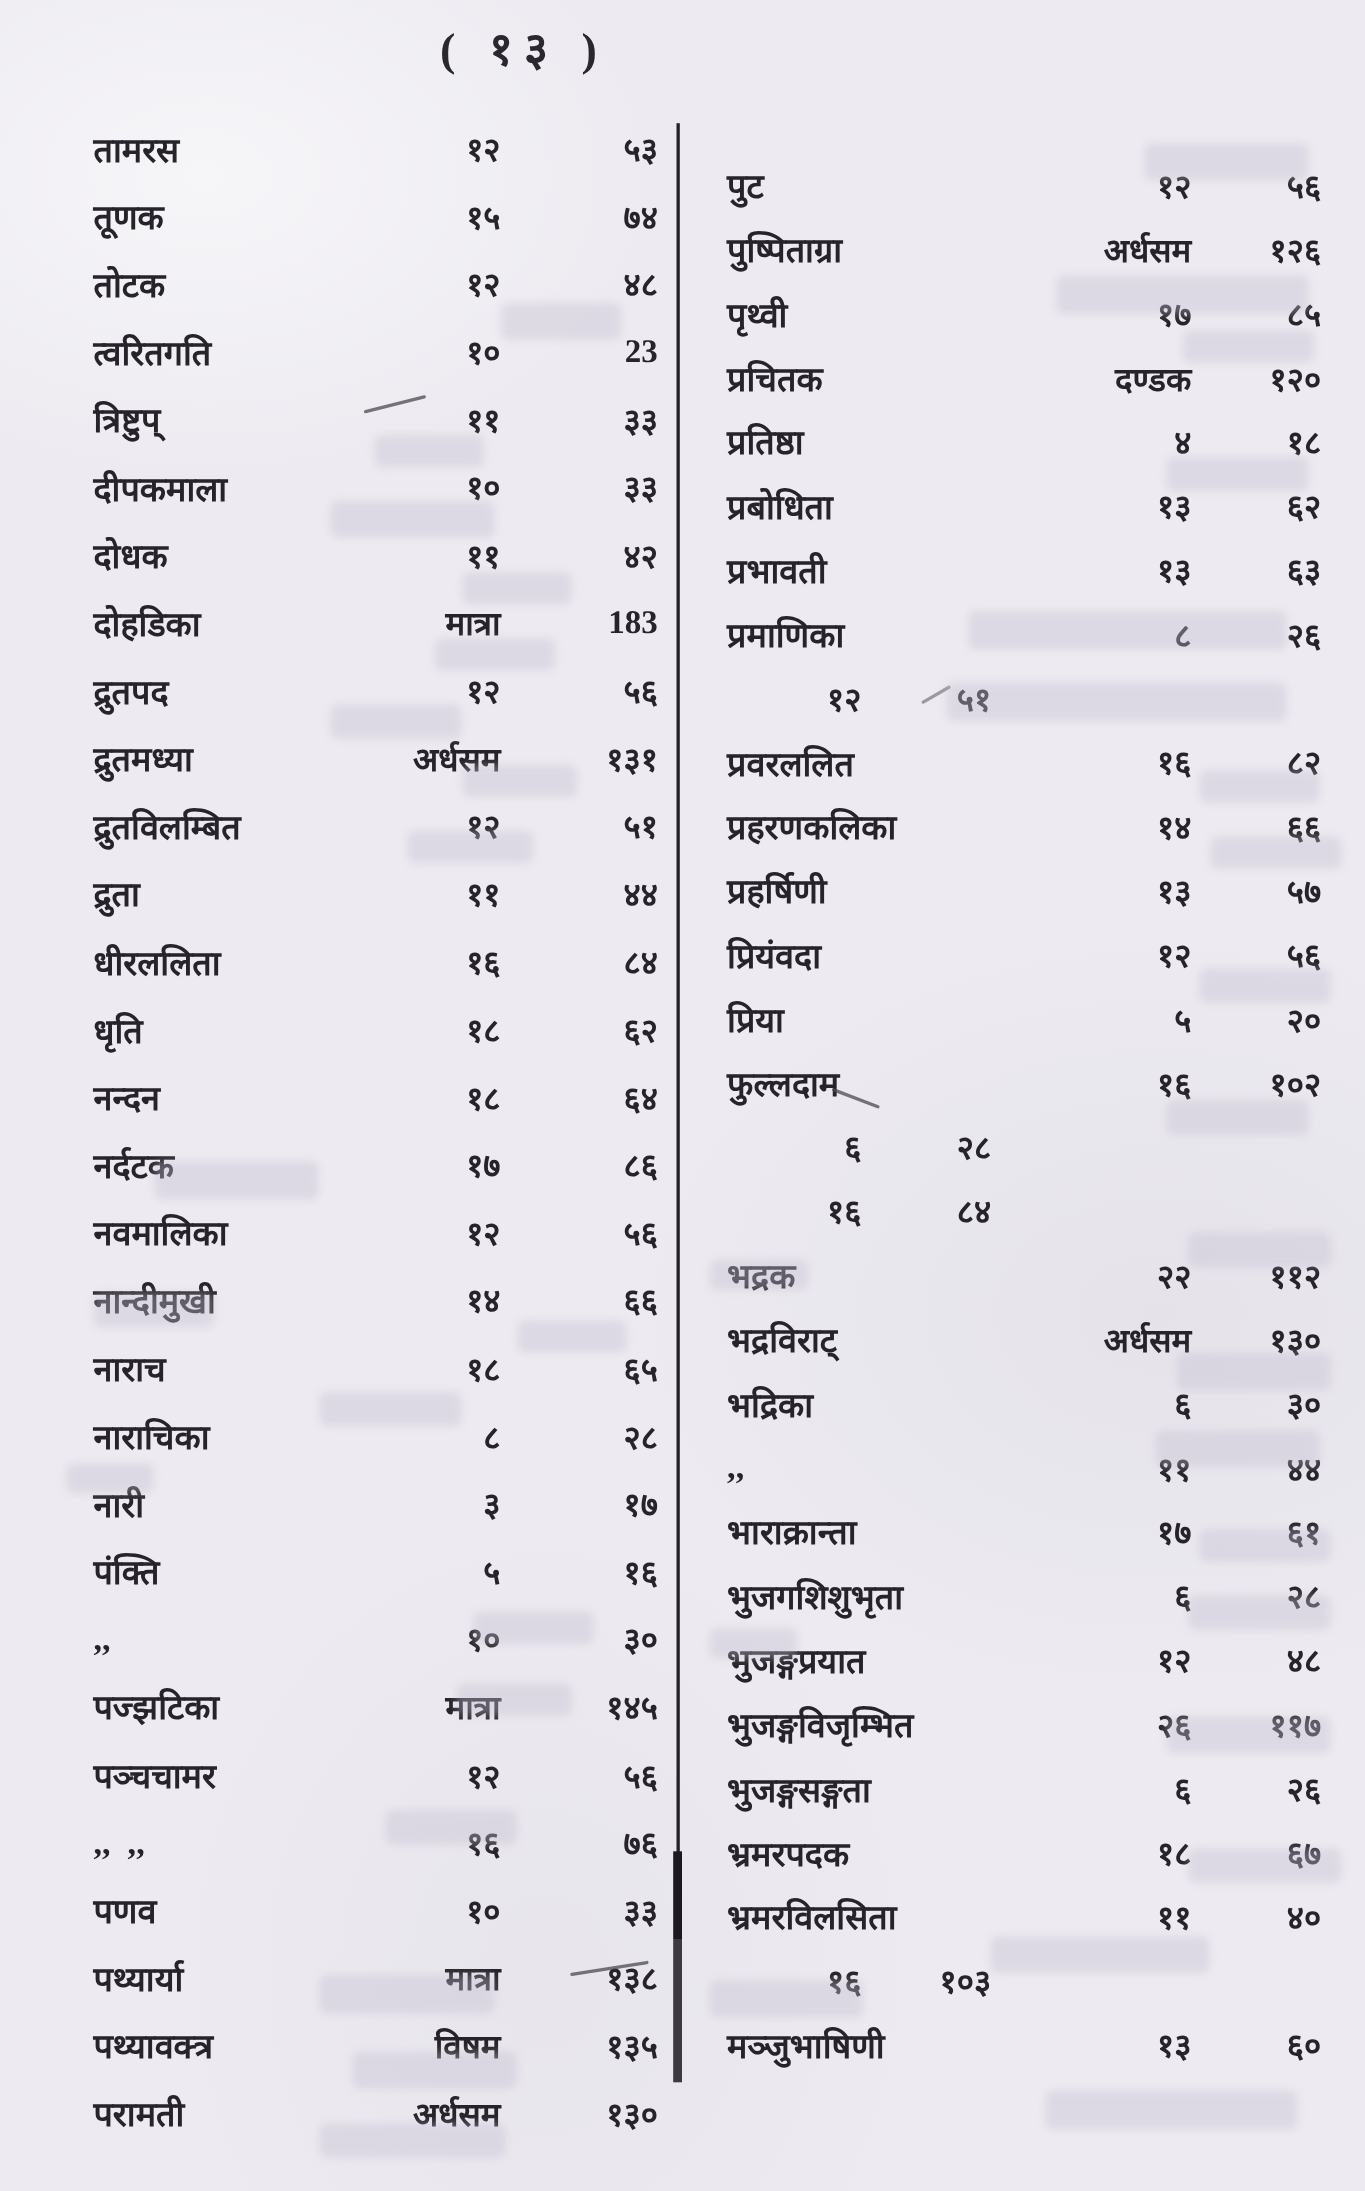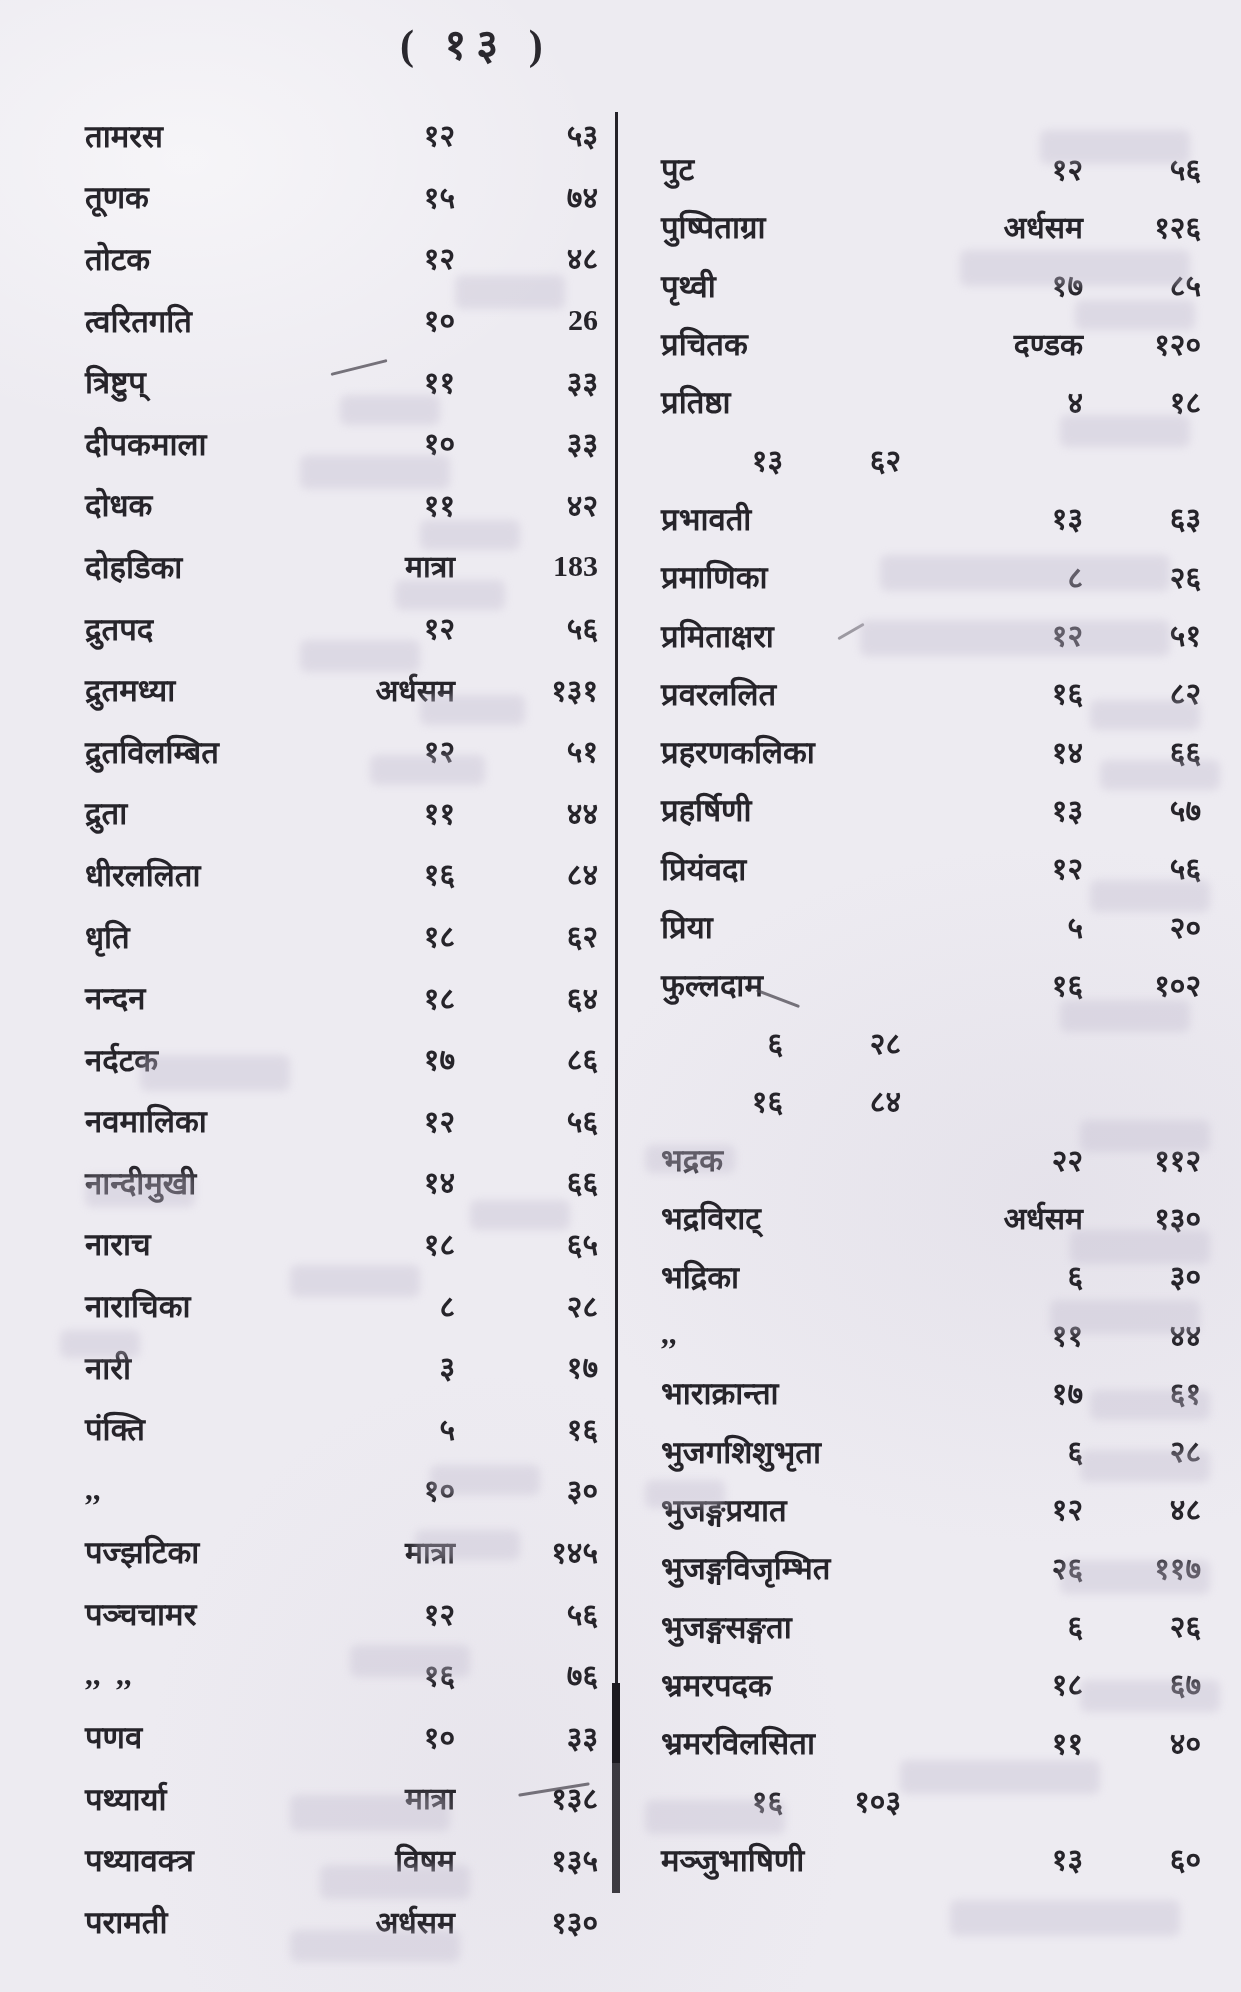--- a/index.html
+++ b/index.html
@@ -75,21 +75,21 @@
         <span class="num c2">७४</span>
       </div>
       <div class="row">
         <span class="name">तोटक</span>
         <span class="num c1">१२</span>
         <span class="num c2">४८</span>
       </div>
       <div class="row">
         <span class="name">त्वरितगति</span>
         <span class="num c1">१०</span>
-        <span class="num c2">26</span>
+        <span class="num c2">23</span>
       </div>
       <div class="row">
         <span class="name">त्रिष्टुप्</span>
         <span class="num c1">११</span>
         <span class="num c2">३३</span>
       </div>
       <div class="row">
         <span class="name">दीपकमाला</span>
         <span class="num c1">१०</span>
         <span class="num c2">३३</span>
@@ -235,35 +235,35 @@
         <span class="name">प्रचितक</span>
         <span class="num c1">दण्डक</span>
         <span class="num c2">१२०</span>
       </div>
       <div class="row">
         <span class="name">प्रतिष्ठा</span>
         <span class="num c1">४</span>
         <span class="num c2">१८</span>
       </div>
       <div class="row">
+        <span class="name">प्रबोधिता</span>
         <span class="num c1">१३</span>
         <span class="num c2">६२</span>
       </div>
       <div class="row">
         <span class="name">प्रभावती</span>
         <span class="num c1">१३</span>
         <span class="num c2">६३</span>
       </div>
       <div class="row">
         <span class="name">प्रमाणिका</span>
         <span class="num c1">८</span>
         <span class="num c2">२६</span>
       </div>
       <div class="row">
-        <span class="name">प्रमिताक्षरा</span>
         <span class="num c1">१२</span>
         <span class="num c2">५१</span>
       </div>
       <div class="row">
         <span class="name">प्रवरललित</span>
         <span class="num c1">१६</span>
         <span class="num c2">८२</span>
       </div>
       <div class="row">
         <span class="name">प्रहरणकलिका</span>

